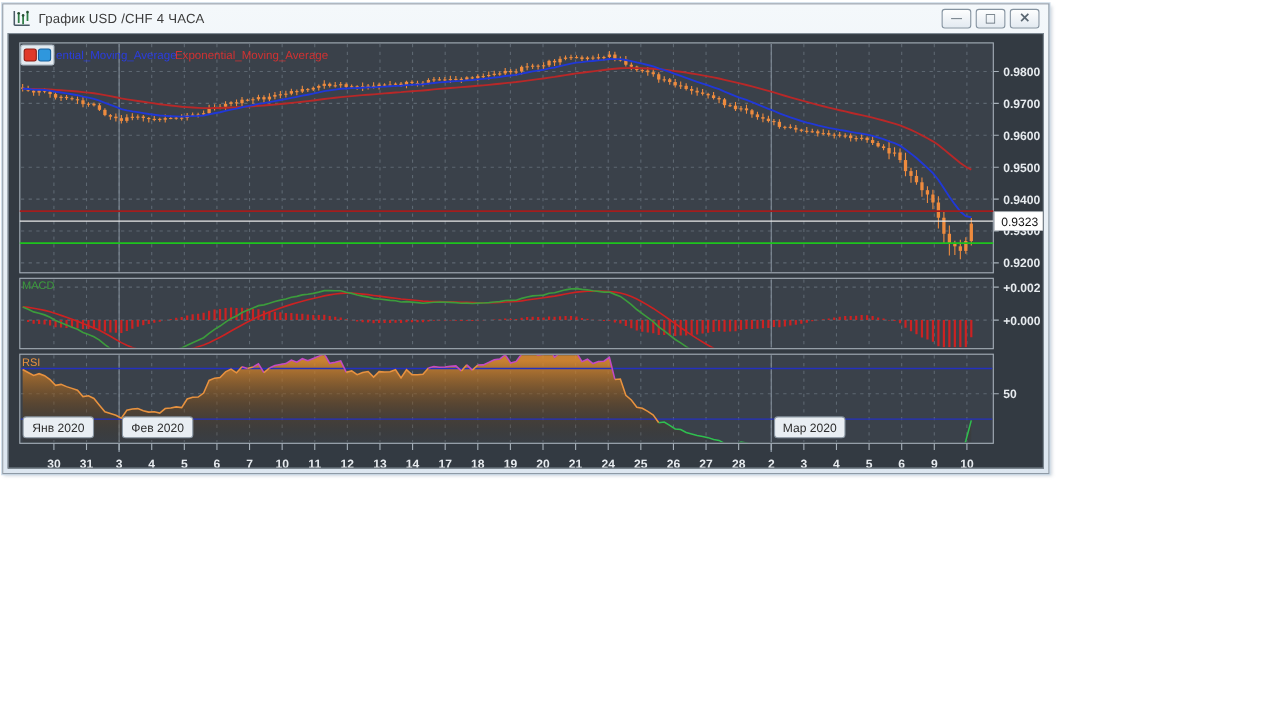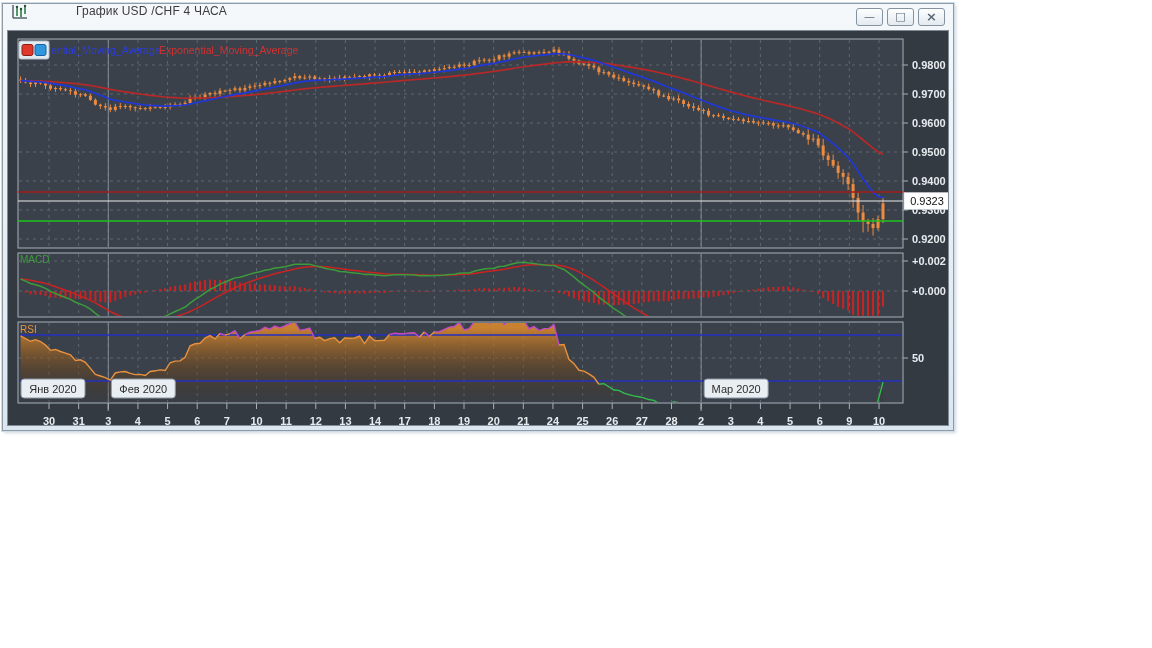--- a/index.html
+++ b/index.html
@@ -2,21 +2,21 @@
 <html><head>
 <meta charset="utf-8">
 <style>
   html,body{margin:0;padding:0;background:#fff;}
   .stage{position:relative;width:1152px;height:648px;background:#ffffff;overflow:hidden;
          font-family:"Liberation Sans",sans-serif;}
   .window{position:absolute;left:2px;top:3px;width:952px;height:428px;
           background:linear-gradient(#f4f8fb,#dce6f0);
           border:1px solid #8e9aa6;box-shadow:0 0 0 1px #cfdde9, 2px 2px 3px rgba(120,140,160,.35);
           box-sizing:border-box;}
-  .titlebar{position:relative;height:26px;display:flex;padding:0 6px;gap:41px;}
+  .titlebar{position:relative;height:26px;display:flex;align-items:center;padding:0 6px;}
   .title-icon{width:18px;height:16px;margin:0 6px 0 2px;flex:0 0 auto;}
   .title-text{font-size:12px;color:#3c3c3c;letter-spacing:.2px;}
   .win-controls{position:absolute;right:8px;top:4px;display:flex;gap:4px;}
   .win-btn{width:27px;height:18px;border:1px solid #8593a0;border-radius:3px;
            background:linear-gradient(#fdfefe,#e3eaf1);color:#5a6772;
            font-size:11px;line-height:16px;text-align:center;padding:0;cursor:default;
            font-family:"DejaVu Sans",sans-serif;}
   .win-btn.close{font-size:13px;font-weight:bold;}
   .client{position:absolute;left:4px;right:4px;top:26px;bottom:4px;
           background:#333a42;border:1px solid #7f8a94;box-sizing:border-box;overflow:hidden;}

